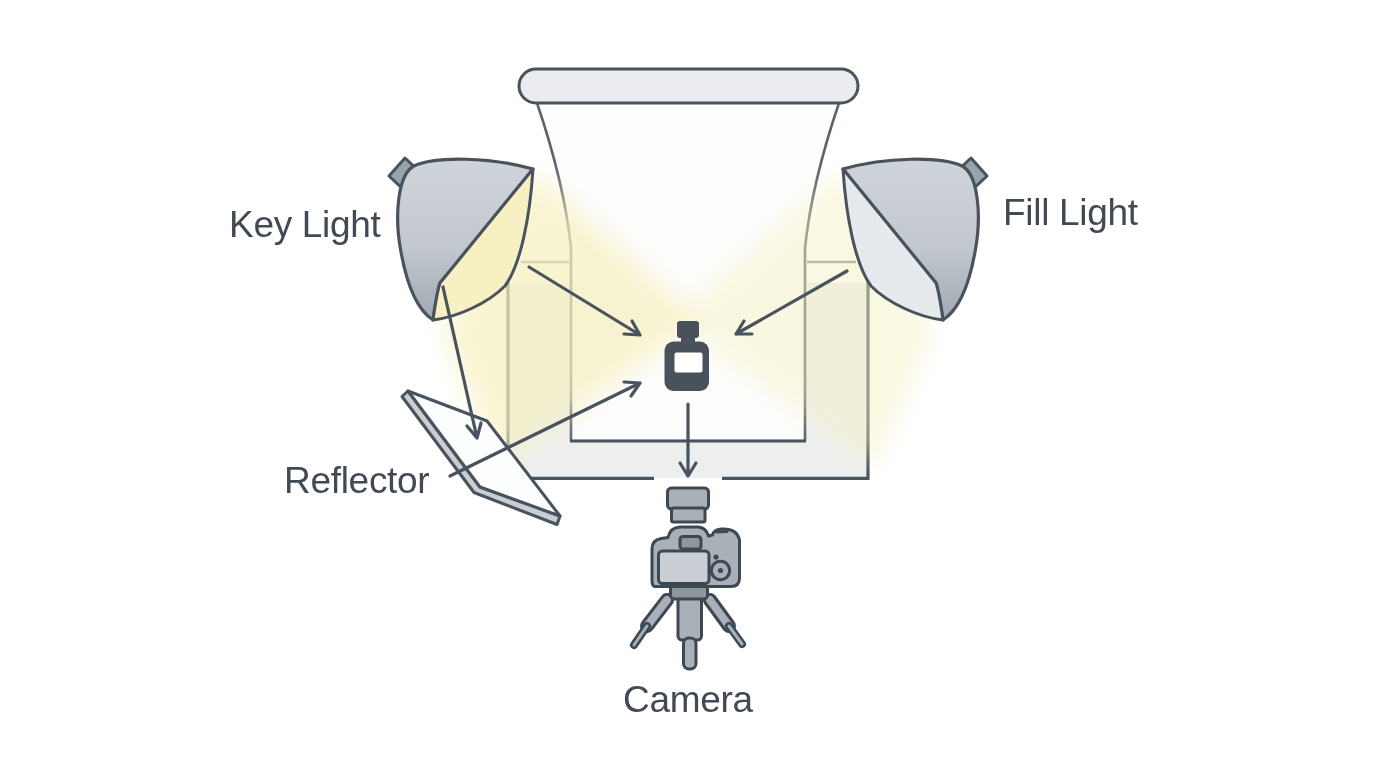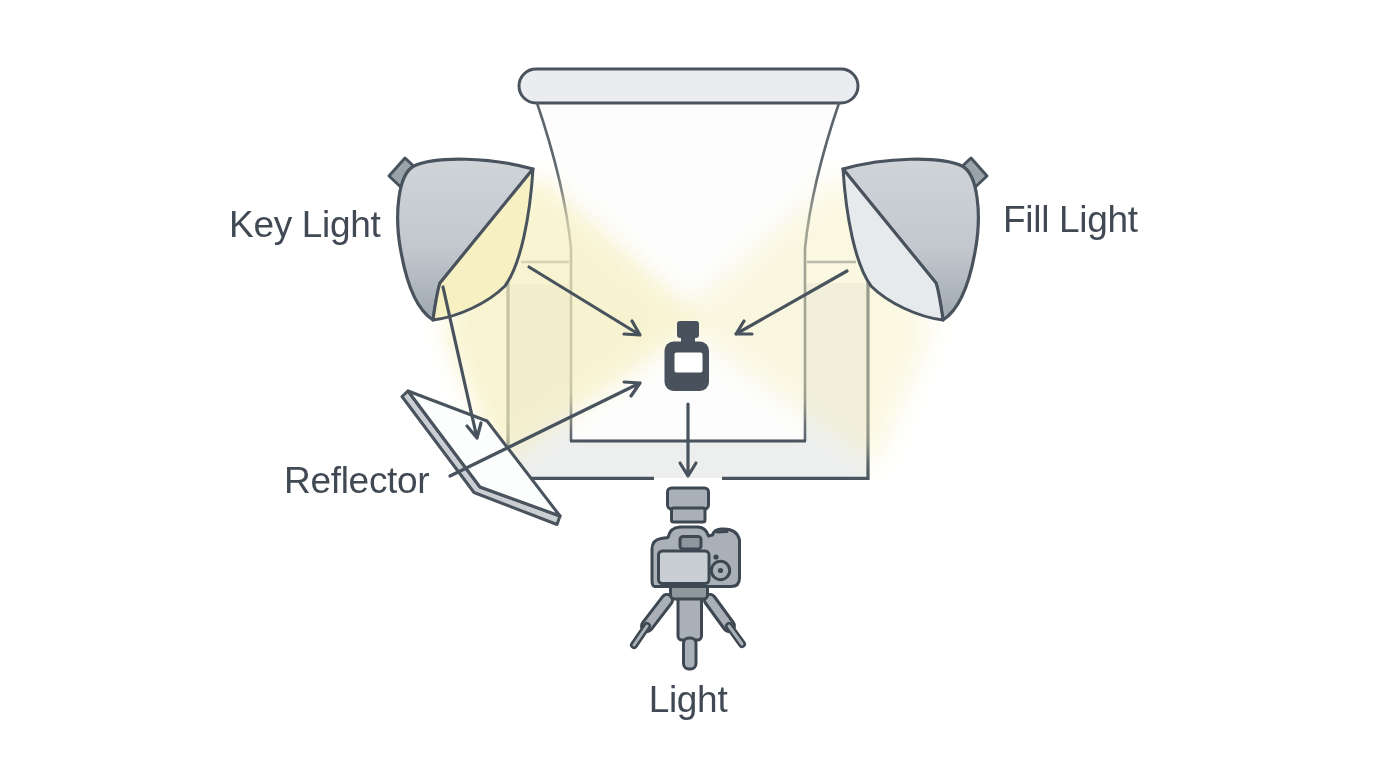--- a/index.html
+++ b/index.html
@@ -133,16 +133,16 @@
       <rect class="cam-dark" x="680" y="536.5" width="21" height="12.5" rx="3"></rect>
       <rect class="cam-screen" x="658.5" y="551" width="50.5" height="32.5" rx="4"></rect>
       <circle class="cam-dot" cx="716" cy="557" r="2.6"></circle>
       <circle class="cam-part" cx="720.5" cy="570.5" r="9.2"></circle>
       <circle class="cam-dot" cx="720.5" cy="570.5" r="2.6"></circle>
       <path class="cam-line" d="M717,532 L727,531.5"></path>
     </g>
   </svg>
 
   <div class="lbl" style="left:229px; top:206px;">Key Light</div>
-  <div class="lbl" style="left:1003px; top:201px;">Fill Light</div>
+  <div class="lbl" style="left:1003px; top:194px;">Fill Light</div>
   <div class="lbl" style="left:284px; top:462px;">Reflector</div>
-  <div class="lbl" style="left:688px; top:681px; transform:translateX(-50%);">Light</div>
+  <div class="lbl" style="left:688px; top:681px; transform:translateX(-50%);">Camera</div>
 </div>
 
 </body></html>

